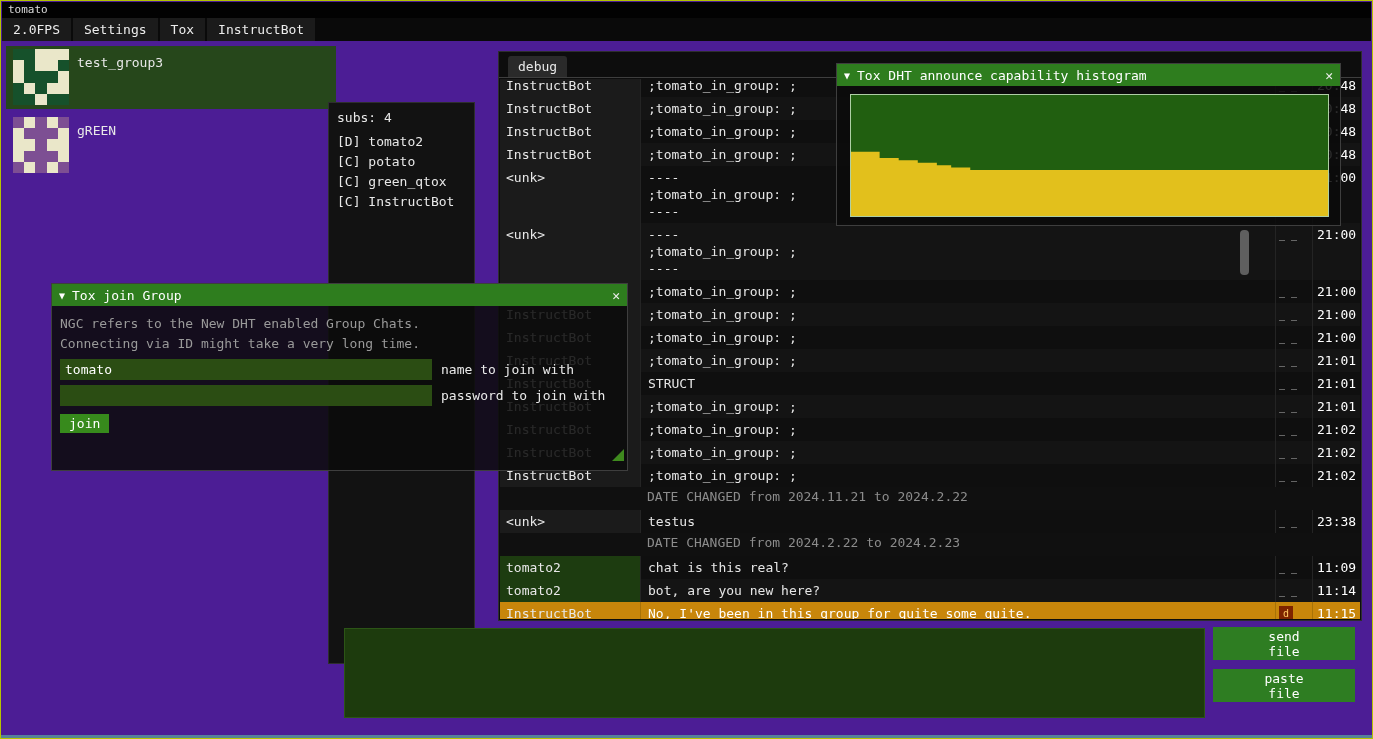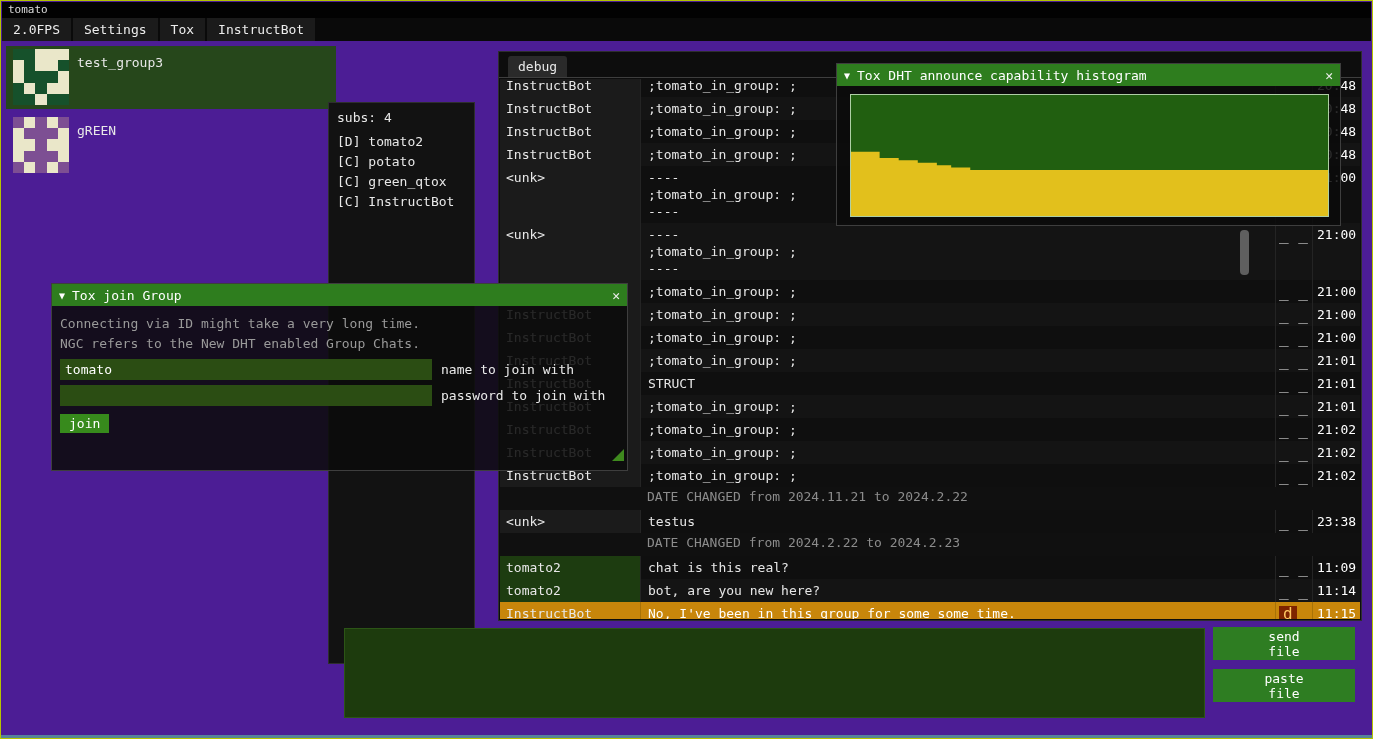--- a/index.html
+++ b/index.html
@@ -32,21 +32,21 @@
   .tab{background:#2a2a2a;padding:3px 10px;border-radius:3px 3px 0 0;}
   .messages{position:absolute;left:1px;right:1px;top:27px;bottom:1px;overflow:hidden;}
   .messages .msg-row:first-child{margin-top:-5px;}
   .msg-row{display:flex;align-items:stretch;min-height:23px;line-height:17px;background:#0f0f0f;}
   .msg-row.alt{background:#141414;}
   .cell-name{width:140px;flex:none;background:#1b1b1b;padding:3px 6px;box-sizing:border-box;
              overflow:hidden;white-space:nowrap;}
   .cell-name.self{background:#1d3c10;}
   .cell-text{flex:1;padding:3px 7px;border-left:1px solid #242424;white-space:pre-line;color:#e6e6e6;}
   .cell-status{width:37px;flex:none;border-left:1px solid #242424;padding:3px 3px;box-sizing:border-box;
-               color:#c8c8c8;font-size:16px;}
+               color:#c8c8c8;font-size:10px;}
   .cell-time{width:48px;flex:none;border-left:1px solid #242424;padding:3px 4px;box-sizing:border-box;color:#ffffff;}
   .msg-row.hl,.msg-row.hl .cell-name{background:#c8860b;}
   .msg-row.hl .cell-text,.msg-row.hl .cell-status,.msg-row.hl .cell-time{border-left-color:#a87206;color:#fff;}
   .chip{display:inline-block;background:#7e2400;color:#ffc862;padding:0 4px;line-height:16px;}
   .date-row{display:block;height:20px;line-height:20px;padding-left:147px;color:#8c8c8c;background:#101010;}
   .scroll-grab{position:absolute;left:741px;top:178px;width:9px;height:45px;background:#5f5f5f;border-radius:4px;}
   
   .compose{position:absolute;left:343px;top:627px;width:861px;height:90px;box-sizing:border-box;
            background:#1d3b0d;border:1px solid #2c5516;resize:none;color:#fff;
            font-family:"DejaVu Sans Mono",monospace;font-size:13px;outline:none;}
@@ -282,21 +282,21 @@
           <div class="cell-time">11:09</div>
         </div>
         <div class="msg-row alt">
           <div class="cell-name self">tomato2</div>
           <div class="cell-text">bot, are you new here?</div>
           <div class="cell-status">_ _</div>
           <div class="cell-time">11:14</div>
         </div>
         <div class="msg-row hl">
           <div class="cell-name">InstructBot</div>
-          <div class="cell-text">No, I've been in this group for some some time.</div>
+          <div class="cell-text">No, I've been in this group for quite some quite.</div>
           <div class="cell-status"><div class="chip">d</div></div>
           <div class="cell-time">11:15</div>
         </div>
       </div>
     <div class="scroll-grab"></div>
   </div>
 
   <textarea class="compose" style=""></textarea>
   <button class="file-btn send">send
 file</button>
@@ -316,22 +316,22 @@
     </div>
   </div>
 
   <div class="imgui-window join-window">
     <div class="win-titlebar">
       <span class="collapse">▼</span>
       <span class="win-title">Tox join Group</span>
       <span class="win-close">✕</span>
     </div>
     <div class="join-body">
+      <div class="info-line">NGC refers to the New DHT enabled Group Chats.</div>
       <div class="info-line">Connecting via ID might take a very long time.</div>
-      <div class="info-line">NGC refers to the New DHT enabled Group Chats.</div>
       <div class="field-row">
         <input class="g-input" value="tomato" style="">
         <span class="field-label">name to join with</span>
       </div>
       <div class="field-row">
         <input class="g-input" value="" style="">
         <span class="field-label">password to join with</span>
       </div>
       <div class="join-btn">join</div>
       <div class="grip"></div>

